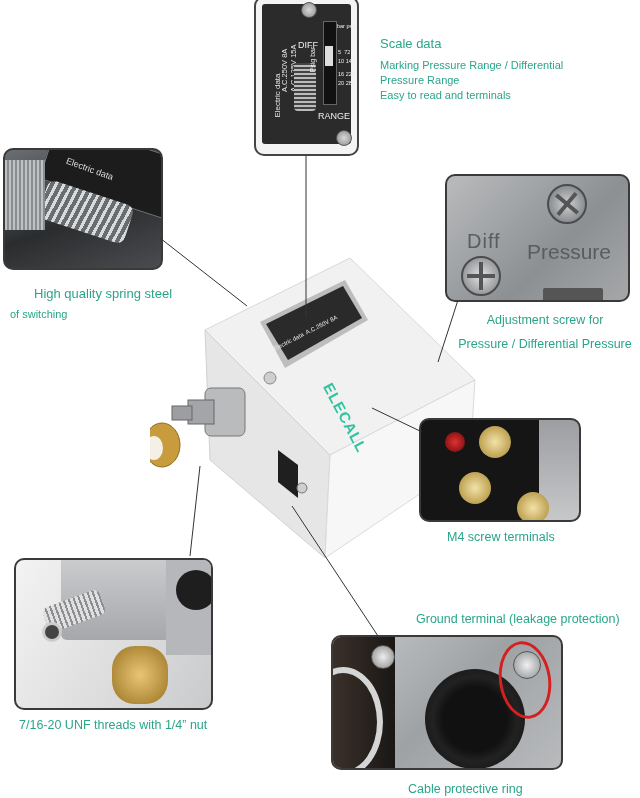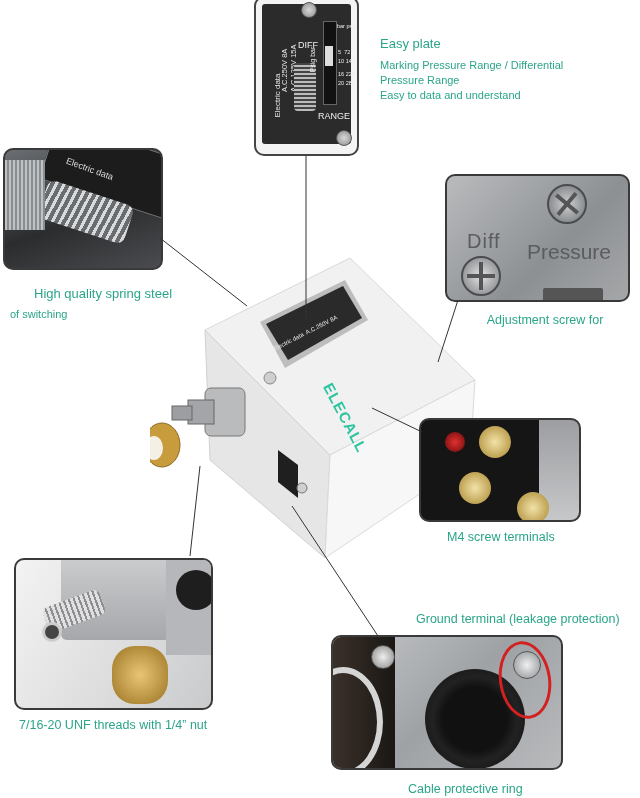--- a/index.html
+++ b/index.html
@@ -41,25 +41,25 @@
     <div><span>20</span>&nbsp;<span>288</span></div>
   </div>
 
   <div class="abs" style="left:38px; top:65px; width:22px; height:48px; background:repeating-linear-gradient(0deg,#bbb 0 2px,#444 2px 4px); border-radius:4px;"></div>
   <div class="abs" style="left:44px; top:58px; transform:rotate(-90deg); color:#eee; font-size:7px;">
     <span>Psig</span>
     <span>bar</span>
   </div>
 </div>
 
-<div class="abs title" style="left:380px; top:36px;">Easy plate</div>
+<div class="abs title" style="left:380px; top:36px;">Scale data</div>
 <div class="abs sub" style="left:380px; top:58px; width:250px;">
   <div>Marking Pressure Range / Differential</div>
   <div>Pressure Range</div>
-  <div>Easy to data and understand</div>
+  <div>Easy to read and terminals</div>
 </div>
 
 <div class="panel" style="left:3px; top:148px; width:160px; height:122px; background:linear-gradient(160deg,#6b6f73,#2a2c2e 55%,#4a4c4f);">
   <div class="abs" style="left:40px; top:-10px; width:140px; height:60px; background:#1c1c1c; transform:rotate(18deg); border:1px solid #777;"></div>
   <div class="abs" style="left:60px; top:14px; color:#ddd; font-size:9px; transform:rotate(20deg);">Electric data</div>
   <div class="abs" style="left:36px; top:42px; width:90px; height:40px; background:repeating-linear-gradient(100deg,#d8dadc 0 3px,#6a6d70 3px 7px); transform:rotate(18deg); border-radius:8px;"></div>
   <div class="abs" style="left:0; top:10px; width:40px; height:70px; background:repeating-linear-gradient(90deg,#bfc2c5 0 2px,#8a8d90 2px 4px);"></div>
 </div>
 <div class="abs title" style="left:10px; top:286px;margin-left:24px;">High quality spring steel</div>
 <div class="abs sub" style="left:10px; top:307px; width:200px;">
@@ -74,20 +74,21 @@
   <div class="abs" style="left:20px; top:54px; font-size:20px; color:#5a5c5f; letter-spacing:1px;">Diff</div>
   <div class="abs" style="left:80px; top:64px; font-size:21px; color:#5a5c5f;">Pressure</div>
   <div class="abs" style="left:14px; top:80px; width:36px; height:36px; border-radius:50%; background:radial-gradient(#e2e3e4,#7a7c7f); border:2px solid #4a4c4f;">
     <div class="abs" style="left:16px; top:4px; width:4px; height:28px; background:#555;"></div>
     <div class="abs" style="left:4px; top:16px; width:28px; height:4px; background:#555;"></div>
   </div>
   <div class="abs" style="left:96px; top:112px; width:60px; height:14px; background:#555; border-radius:2px;"></div>
 </div>
 <div class="abs lbl" style="left:450px; top:308px; width:190px; text-align:center; line-height:24px;">
   <div>Adjustment screw for</div>
+  <div>Pressure / Differential Pressure</div>
 </div>
 
 <div class="abs" style="left:150px; top:250px; width:330px; height:320px;">
   <svg width="330" height="320" viewBox="0 0 330 320">
 
     <polygon points="55,80 200,8 325,130 180,205" fill="#f1f1f1" stroke="#d8d8d8"></polygon>
 
     <polygon points="55,80 180,205 175,308 60,210" fill="#e6e6e6" stroke="#d0d0d0"></polygon>
 
     <polygon points="180,205 325,130 320,210 175,308" fill="#f7f7f7" stroke="#dadada"></polygon>

